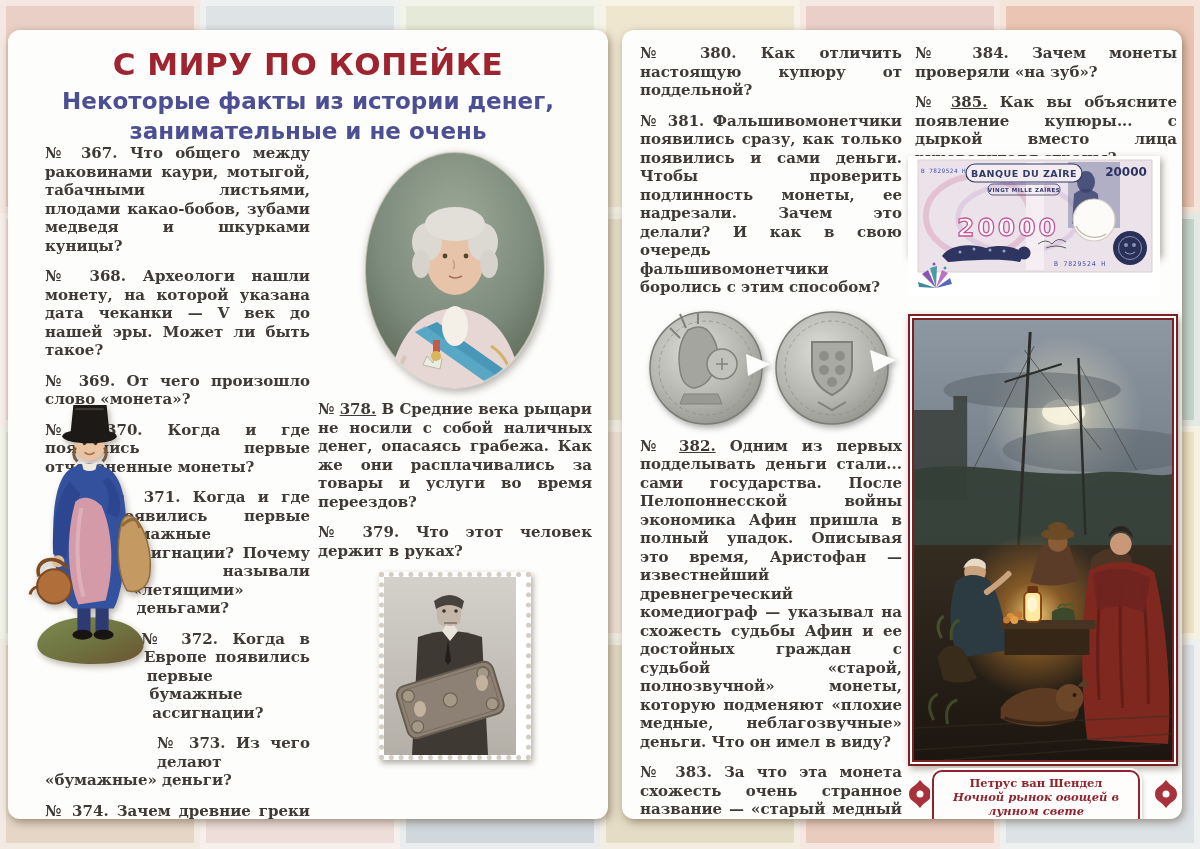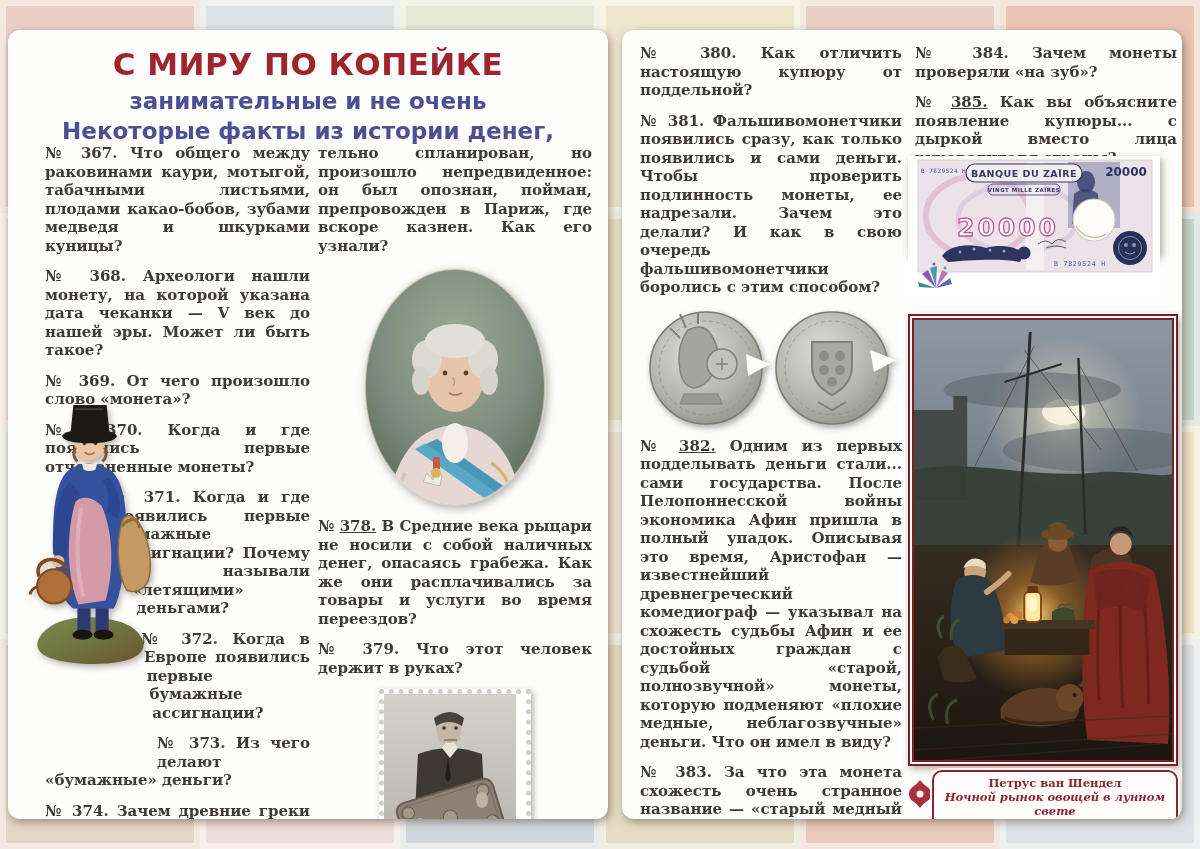--- a/index.html
+++ b/index.html
@@ -47,21 +47,21 @@
   .bigcoin{width:208px;height:205px;margin:4px auto 0 auto;
            filter:drop-shadow(2px 4px 4px rgba(40,40,40,.45));}
   .notecard{position:absolute;left:286px;top:126px;width:252px;height:100px;background:#fff;
             box-shadow:2px 3px 7px rgba(70,55,40,.45);}
   .painting{position:absolute;left:286px;top:284px;width:270px;height:452px;box-sizing:border-box;
             border:2px solid #7c2027;background:#fff;padding:2px;box-shadow:2px 3px 7px rgba(70,55,40,.4);}
   .painting-inner{border:2px solid #7c2027;height:100%;box-sizing:border-box;overflow:hidden;}
   .painting-inner svg{display:block;width:100%;height:100%;}
 
   
-  .caption{position:absolute;left:310px;top:740px;width:246px;box-sizing:border-box;
+  .caption{position:absolute;left:310px;top:740px;width:208px;box-sizing:border-box;
            border:2px solid #8e2430;border-radius:10px;background:#fffdfb;
            padding:4px 6px;text-align:center;color:#8e2430;
            font:bold 11.5px "DejaVu Serif",serif;line-height:14px;
            box-shadow:0 0 0 2px #fffdfb, 2px 2px 5px rgba(70,55,40,.35);}
   .caption .it{font-style:italic;}
   .ornament{position:absolute;top:748px;width:24px;height:32px;}
   .ornament.left{left:286px;}
   .ornament.right{left:532px;}
 </style>
 </head>
@@ -95,40 +95,39 @@
     <div class="tile" style="left:800px;top:639px;width:200px;height:210px;background:#d9a28c;"></div>
     <div class="tile" style="left:1000px;top:639px;width:200px;height:210px;background:#c0ccd8;"></div>
   </div>
 
   <div class="pagenum" style="left:53px;top:816px;">38</div>
   <div class="pagenum" style="left:1172px;top:820px;">39</div>
 
   <div class="page page-left">
     <div class="title">С МИРУ ПО КОПЕЙКЕ</div>
     <div class="subtitle">
+      <div>Некоторые факты из истории денег,</div>
       <div>занимательные и не очень</div>
-      <div>Некоторые факты из истории денег,</div>
     </div>
 
     <div class="col col-l1">
       <p class="q"><span>№</span> <span>367.</span> <span>Что общего между раковинами каури, мотыгой, табачными листьями, плодами какао-бобов, зубами медведя и шкурками куницы?</span></p>
       <p class="q"><span>№</span> <span>368.</span> <span>Археологи нашли монету, на которой указана дата чеканки — V век до нашей эры. Может ли быть такое?</span></p>
       <p class="q"><span>№</span> <span>369.</span> <span>От чего произошло слово «монета»?</span></p>
       <p class="q"><span>№</span> <span>370.</span> <span>Когда и где появились первые отчеканенные монеты?</span></p>
       <div class="fig-spacer"></div>
       <p class="q"><span>№</span> <span>371.</span> <span>Когда и где появились первые бумажные ассигнации? Почему их называли «летящими» деньгами?</span></p>
       <p class="q"><span>№</span> <span>372.</span> <span>Когда в Европе появились первые бумажные ассигнации?</span></p>
       <p class="q"><span>№</span> <span>373.</span> <span>Из чего делают «бумажные» деньги?</span></p>
       <p class="q"><span>№</span> <span>374.</span> <span>Зачем древние греки клали в рот умершему серебряную монету?</span></p>
       <p class="q"><span>№</span> <span>375.</span> <span>Почему газета называется «газетой»?</span></p>
 
     </div>
 
     <div class="col col-l2">
-      <p class="q"><span>тельно спланирован, но произошло непредвиденное: он был опознан, пойман, препровожден в Париж, где вскоре казнен. Как его узнали?</span></p>
 
       <div class="portrait">
         <svg viewBox="0 0 184 240" width="184" height="240">
           <defs>
             <radialGradient id="pg" cx="50%" cy="32%" r="80%">
               <stop offset="0" stop-color="#9daa97"></stop>
                 <stop offset="0.55" stop-color="#7d8b7d"></stop>
                 <stop offset="1" stop-color="#525f4c"></stop>
             </radialGradient>
             <clipPath id="pclip">

